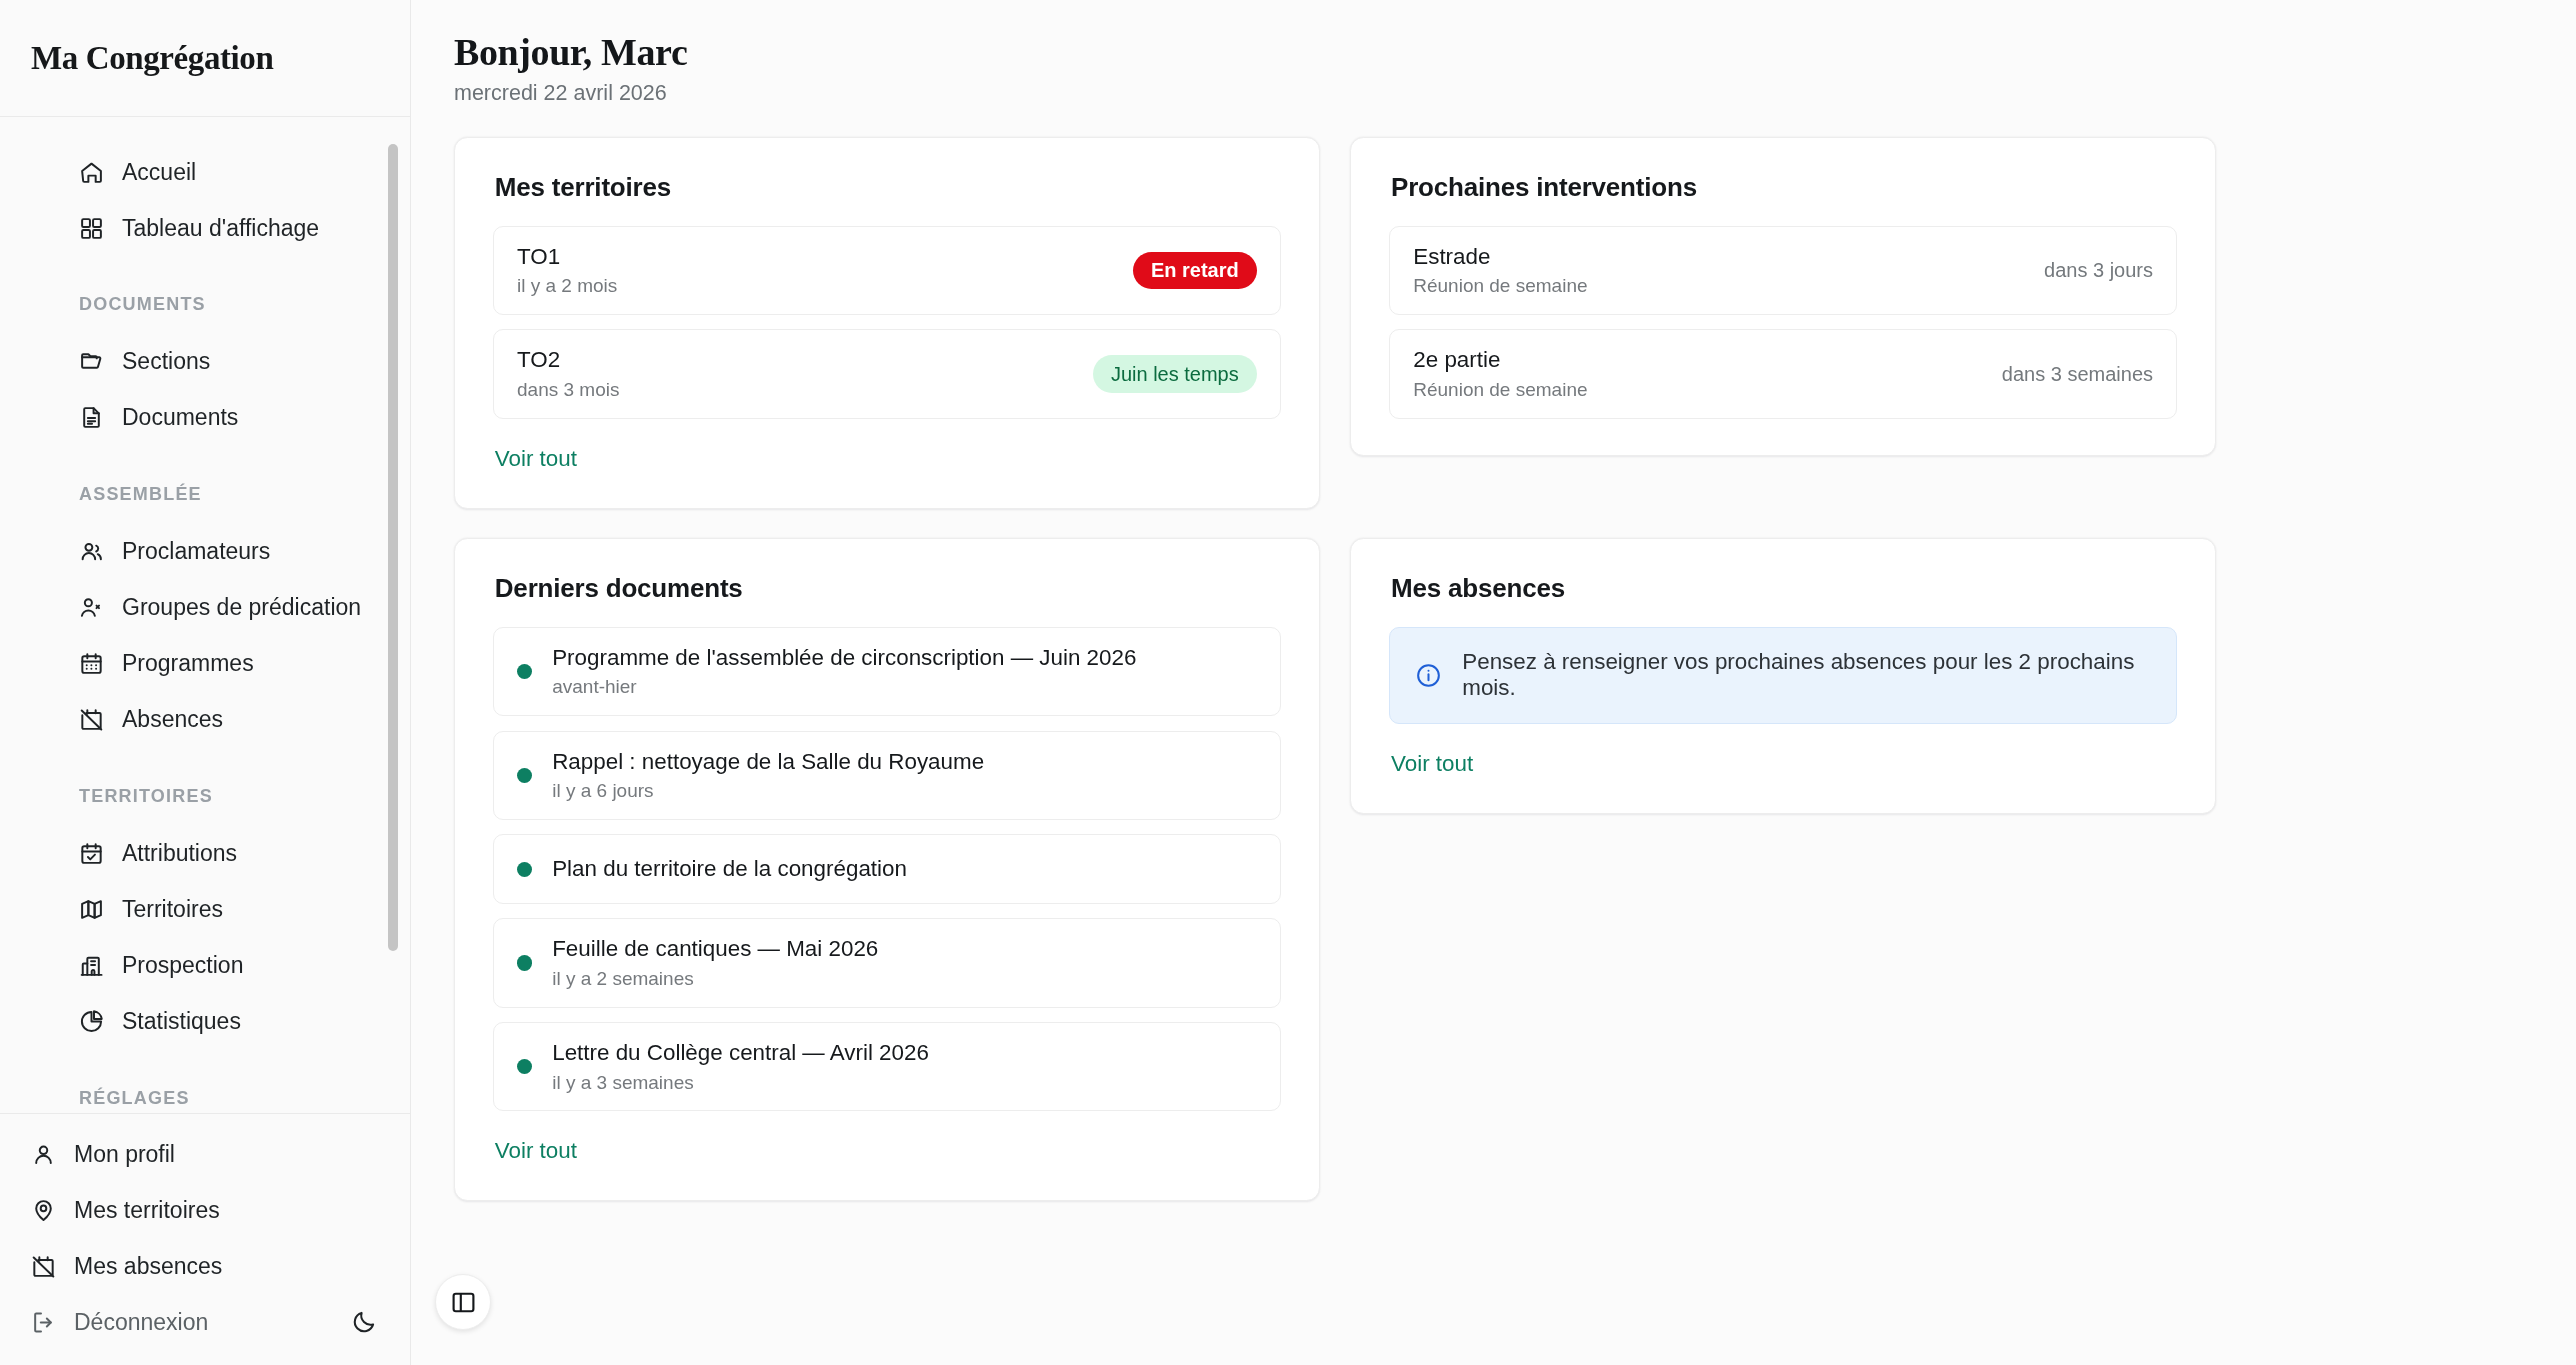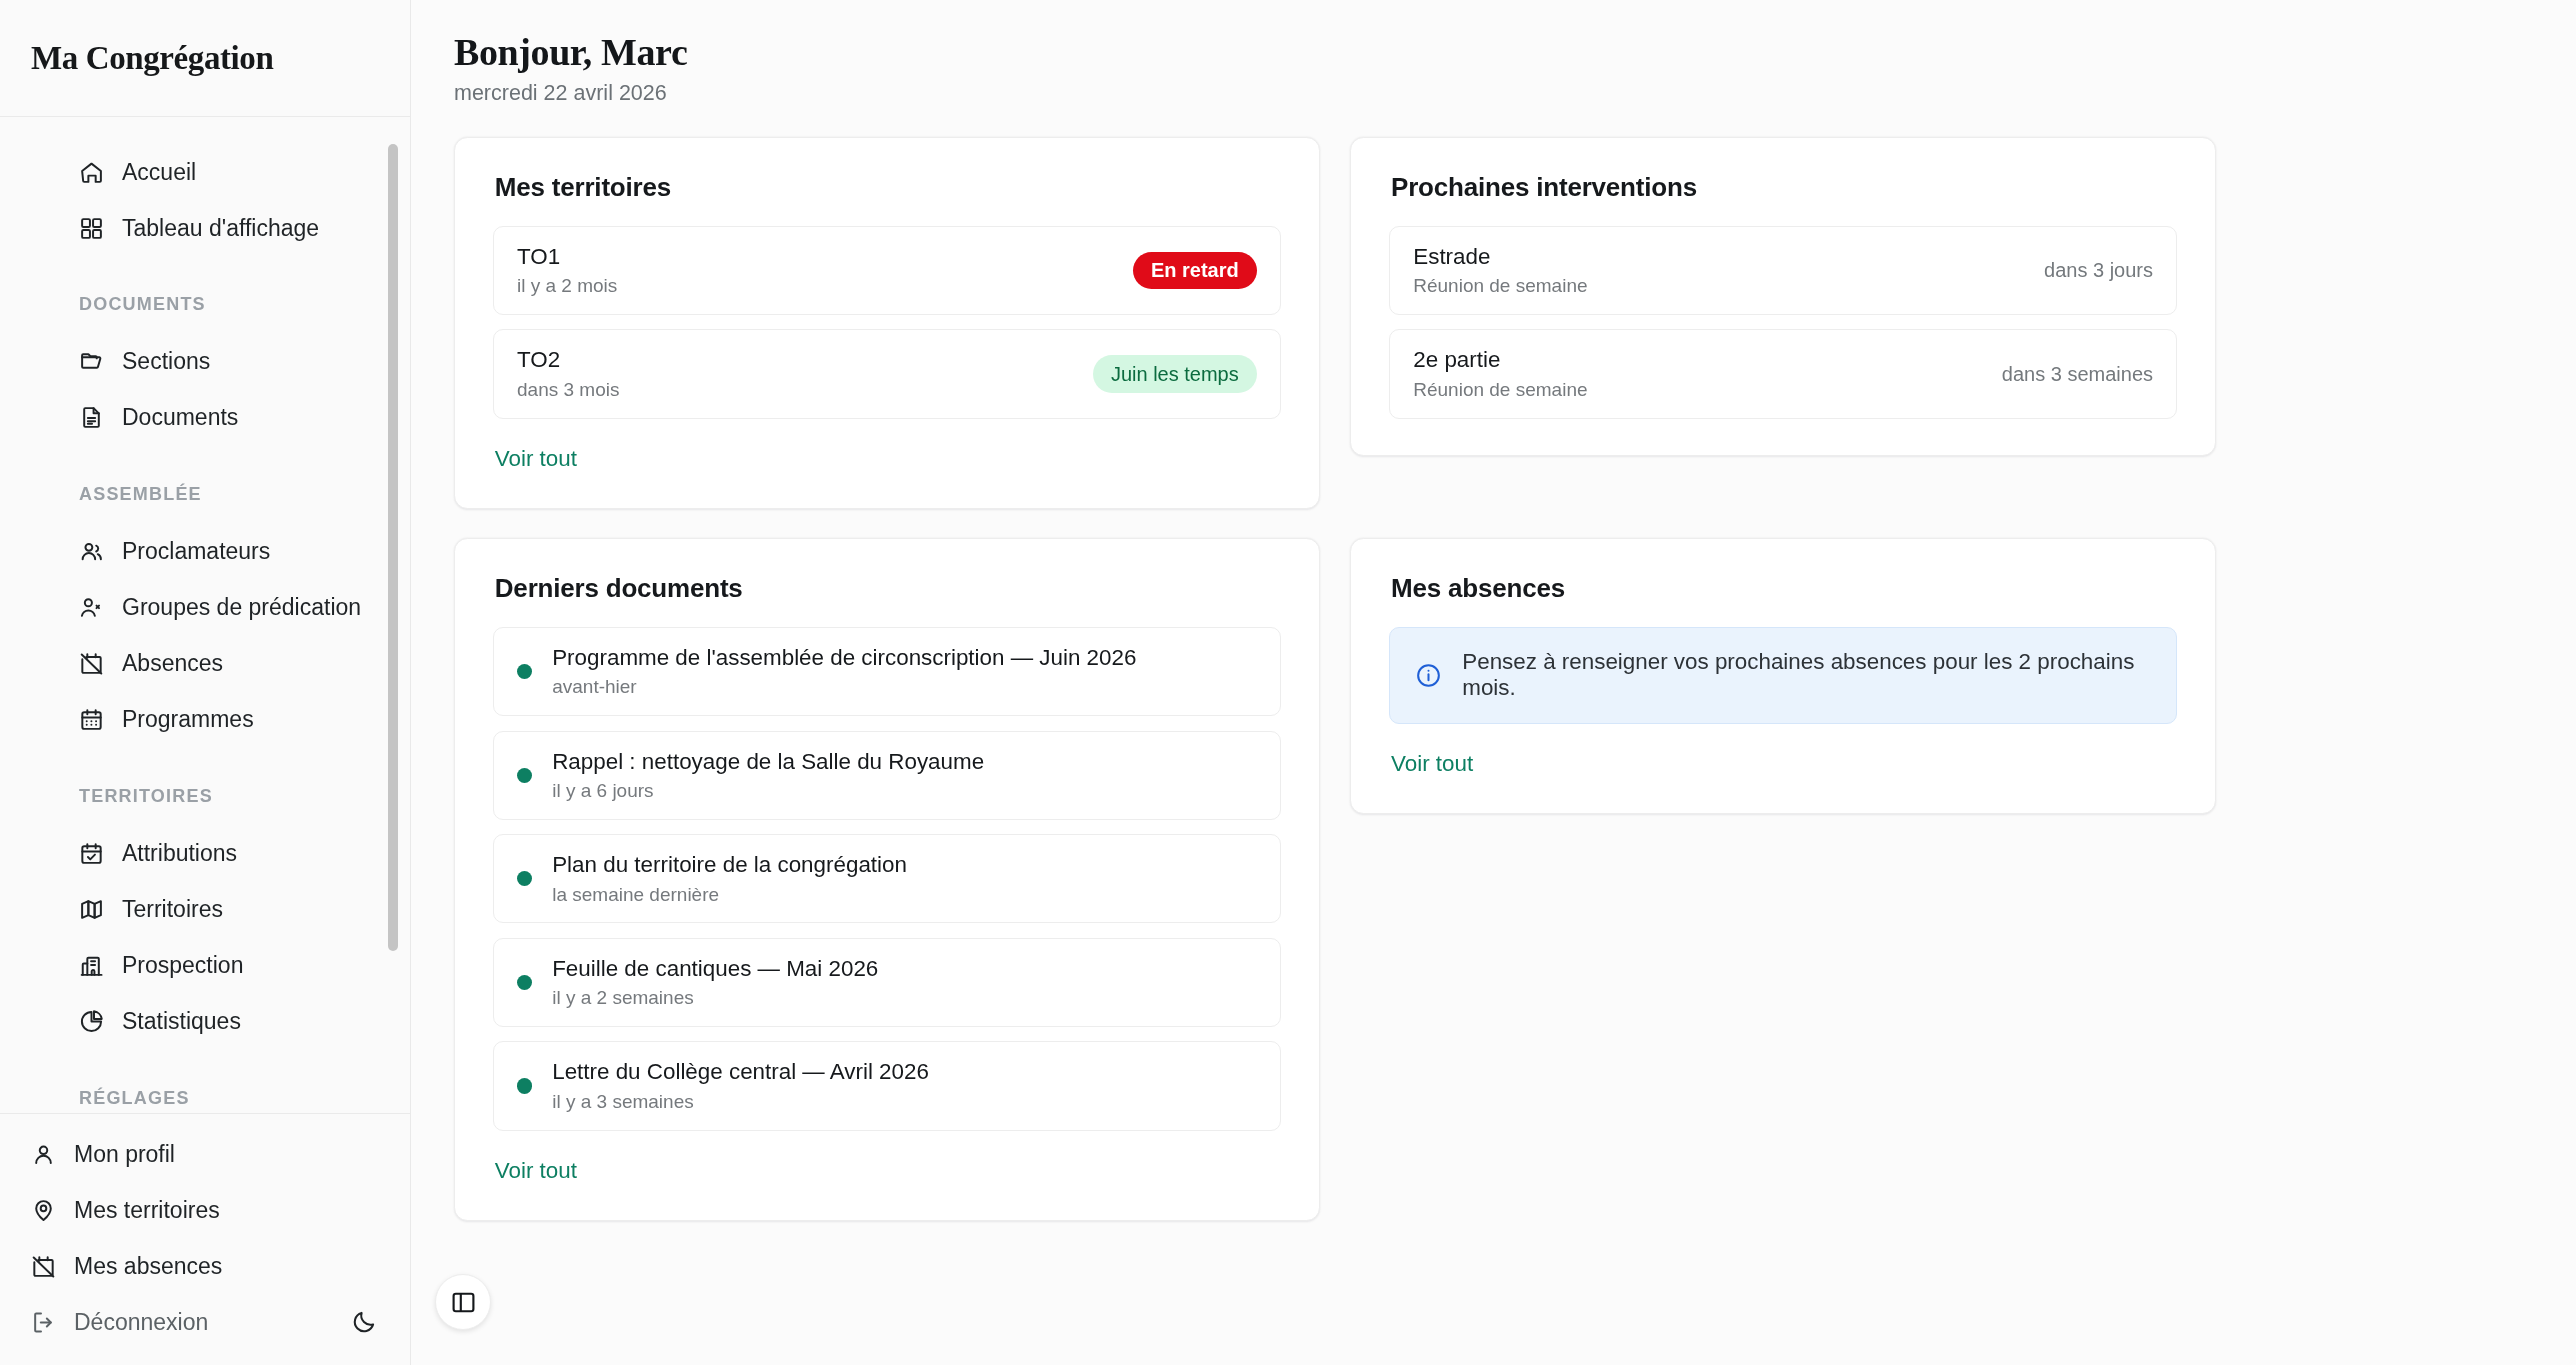--- a/index.html
+++ b/index.html
@@ -240,37 +240,37 @@
               <circle cx="9" cy="7.5" r="3.4"></circle>
               <path d="M2.8 20a6.3 6.3 0 0 1 12.4 0"></path>
               <path d="M16.8 10.2l2.4 2.4M19.2 10.2l-2.4 2.4"></path>
             </svg>
         </span>
         <span>Groupes de prédication</span>
       </div>
       <div class="nav-item">
         <span class="nav-ico">
           <svg viewBox="0 0 24 24" fill="none" stroke="currentColor" stroke-width="1.9" stroke-linecap="round" stroke-linejoin="round">
-              <path d="M3.2 7.8V20a1 1 0 0 0 1 1h15.6a1 1 0 0 0 1-1V6.8a1 1 0 0 0-1-1H7"></path>
-              <path d="M8 3v3.4M16 3v3"></path>
-              <path d="M2.6 3.4 21.4 21.6"></path>
-            </svg>
-        </span>
-        <span>Absences</span>
-      </div>
-      <div class="nav-item">
-        <span class="nav-ico">
-          <svg viewBox="0 0 24 24" fill="none" stroke="currentColor" stroke-width="1.9" stroke-linecap="round" stroke-linejoin="round">
               <rect x="3.2" y="5" width="17.6" height="16" rx="1.8"></rect>
               <path d="M3.2 10h17.6"></path>
               <path d="M8 3v4M16 3v4"></path>
               <path d="M7.4 13.6h.01M11.9 13.6h.01M16.4 13.6h.01M7.4 17h.01M11.9 17h.01M16.4 17h.01"></path>
             </svg>
         </span>
         <span>Programmes</span>
+      </div>
+      <div class="nav-item">
+        <span class="nav-ico">
+          <svg viewBox="0 0 24 24" fill="none" stroke="currentColor" stroke-width="1.9" stroke-linecap="round" stroke-linejoin="round">
+              <path d="M3.2 7.8V20a1 1 0 0 0 1 1h15.6a1 1 0 0 0 1-1V6.8a1 1 0 0 0-1-1H7"></path>
+              <path d="M8 3v3.4M16 3v3"></path>
+              <path d="M2.6 3.4 21.4 21.6"></path>
+            </svg>
+        </span>
+        <span>Absences</span>
       </div>
 
       <div class="sb-section-label">TERRITOIRES</div>
       <div class="nav-item">
         <span class="nav-ico">
           <svg viewBox="0 0 24 24" fill="none" stroke="currentColor" stroke-width="1.9" stroke-linecap="round" stroke-linejoin="round">
               <rect x="3.2" y="5" width="17.6" height="16" rx="1.8"></rect>
               <path d="M3.2 10h17.6"></path>
               <path d="M8 3v4M16 3v4"></path>
               <path d="M8.6 15.4l2.2 2.2 4.5-4.5"></path>
@@ -433,21 +433,20 @@
           <span class="dot"></span>
           <div class="row-body">
             <div class="row-name">Rappel : nettoyage de la Salle du Royaume</div>
             <div class="row-sub">il y a 6 jours</div>
           </div>
         </div>
         <div class="row-item">
           <span class="dot"></span>
           <div class="row-body">
             <div class="row-name">Plan du territoire de la congrégation</div>
-            <div class="row-sub">la semaine dernière</div>
           </div>
         </div>
         <div class="row-item">
           <span class="dot"></span>
           <div class="row-body">
             <div class="row-name">Feuille de cantiques — Mai 2026</div>
             <div class="row-sub">il y a 2 semaines</div>
           </div>
         </div>
         <div class="row-item">

